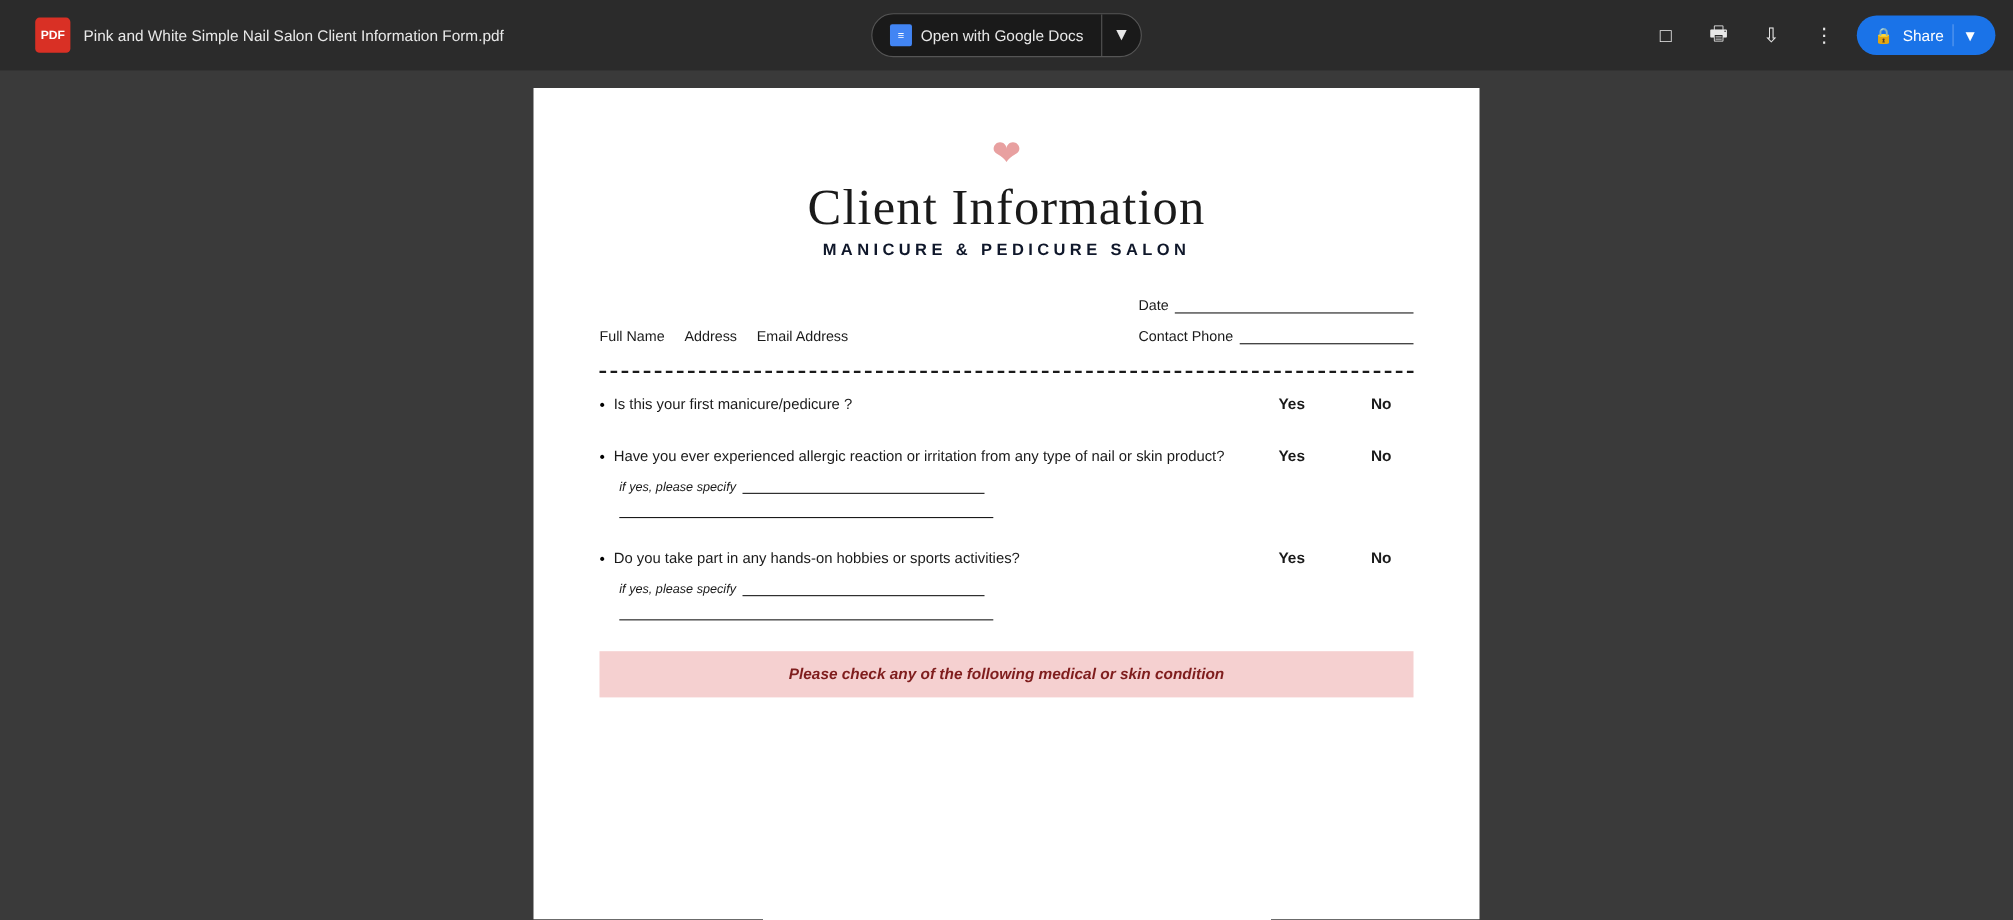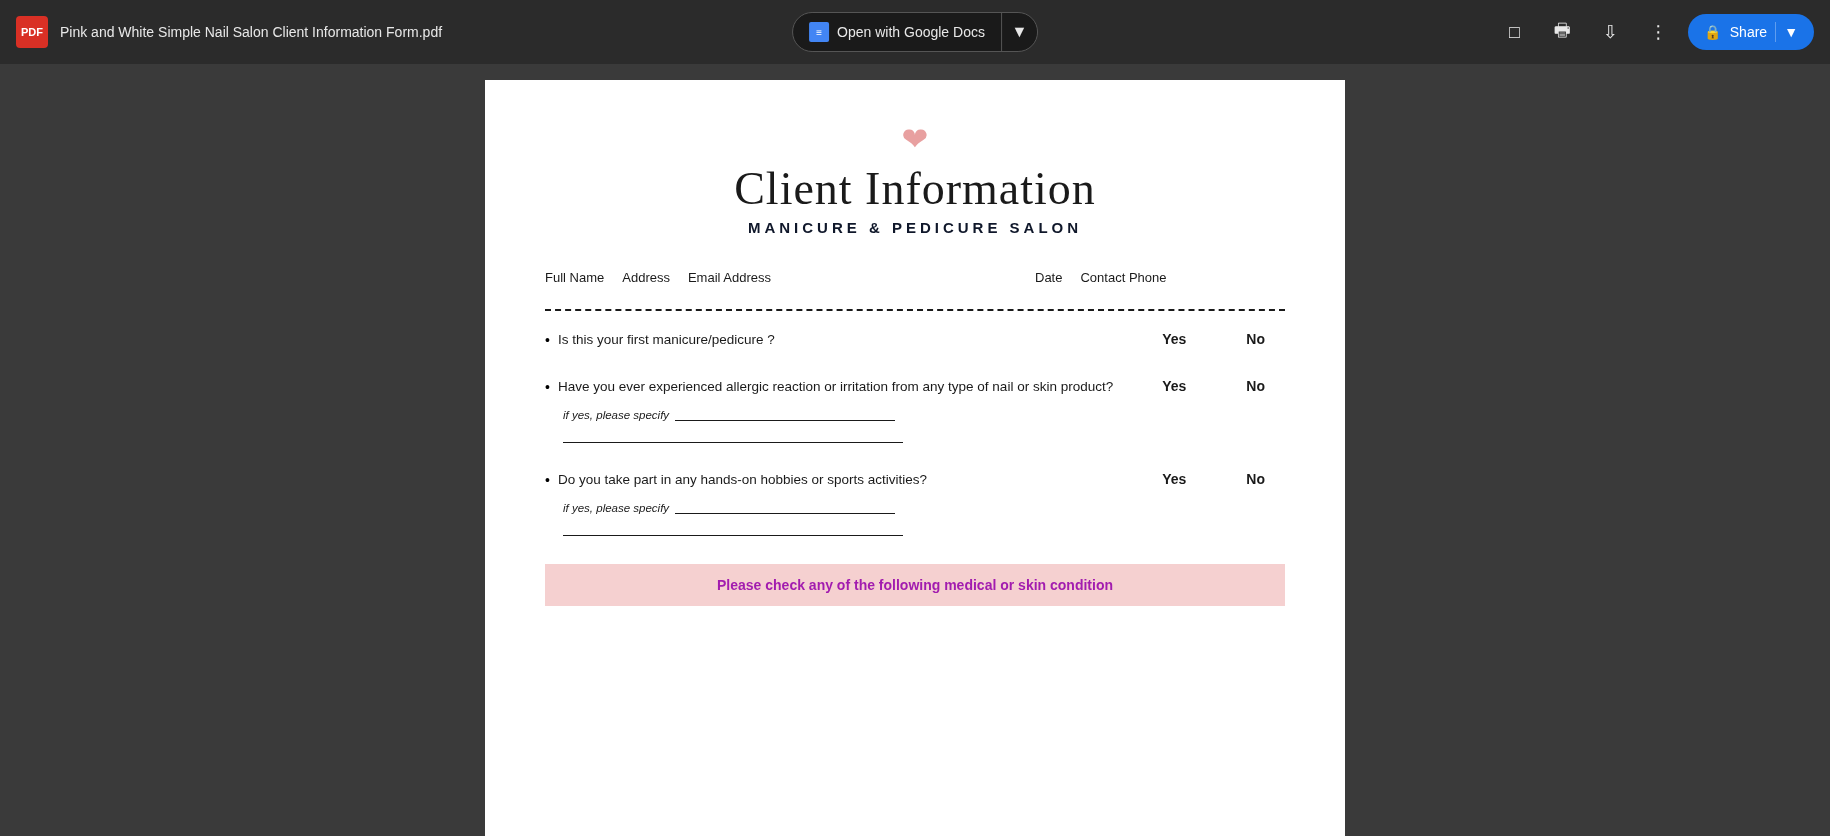--- a/index.html
+++ b/index.html
@@ -28,20 +28,21 @@
       height: 32px;
       background: #d93025;
       border-radius: 4px;
       display: flex;
       align-items: center;
       justify-content: center;
       color: white;
       font-size: 11px;
       font-weight: bold;
       flex-shrink: 0;
+      margin-left: 16px;
     }
 
     .file-title {
       color: #e8e8e8;
       font-size: 14px;
       white-space: nowrap;
     }
 
     .topbar-center {
       position: absolute;
@@ -193,21 +194,21 @@
 
     .fields-left {
       flex: 1.8;
       display: flex;
       gap: 12px;
     }
 
     .fields-right {
       flex: 1;
       display: flex;
-      flex-direction: row;
+      flex-direction: column;
       gap: 12px;
     }
 
     .field-row {
       display: flex;
       align-items: flex-end;
       gap: 6px;
     }
 
     .field-label {
@@ -303,21 +304,22 @@
     .medical-banner {
       background: #f5d0d0;
       padding: 12px 20px;
       text-align: center;
       margin-top: 16px;
     }
 
     .medical-banner-text {
       font-size: 14px;
       font-weight: bold;
-      color: #a21caf;
+      color: #7f1d1d;
+      font-style: italic;
     }
   </style>
 </head>
 <body>
 
 <div class="topbar">
   <div class="pdf-icon">
     <span>PDF</span>
   </div>
   <span class="file-title">Pink and White Simple Nail Salon Client Information Form.pdf</span>

